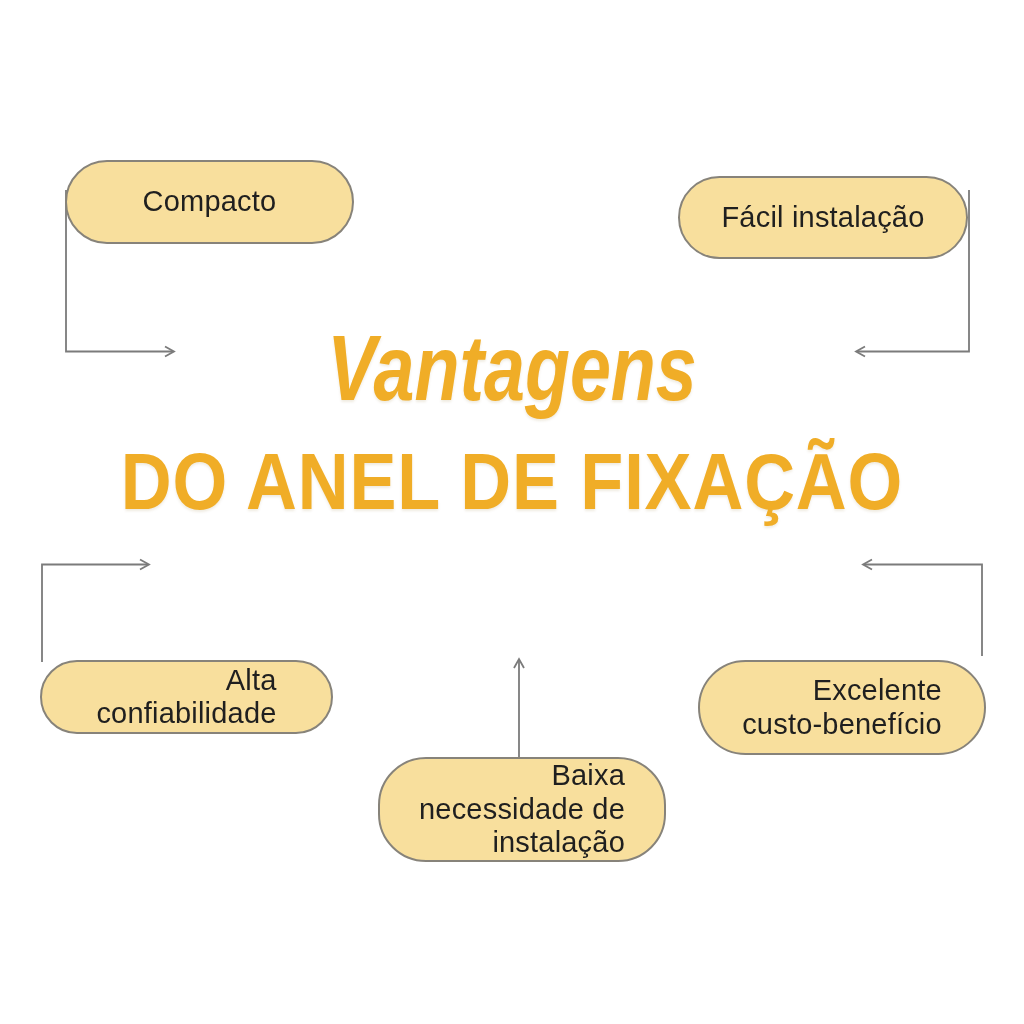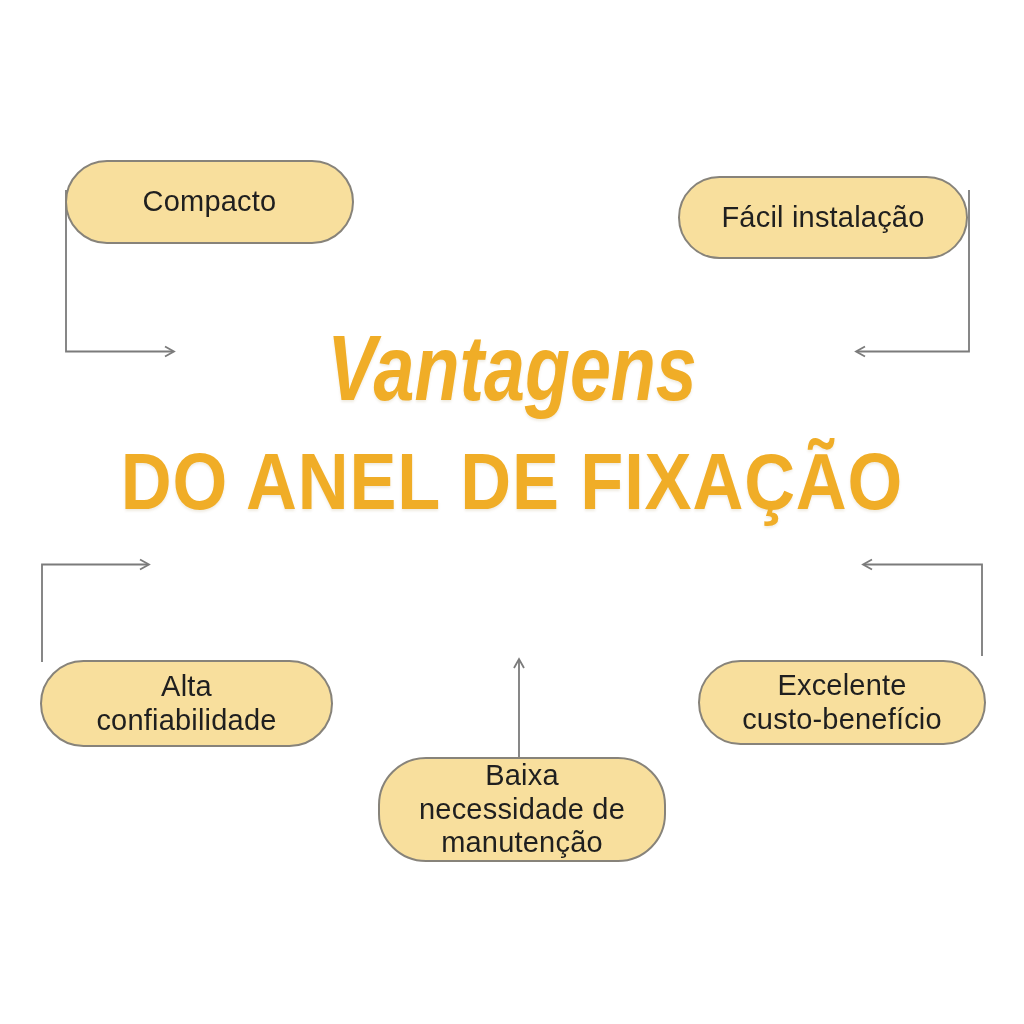--- a/index.html
+++ b/index.html
@@ -19,33 +19,33 @@
   .connectors{position:absolute;inset:0;width:1024px;height:1024px;pointer-events:none}
   .connector{stroke:var(--connector);fill:none;stroke-width:1.8px;stroke-linecap:butt;stroke-linejoin:miter}
 
   
   .node{
     position:absolute;
     background:var(--node-fill);
     border:2.5px solid var(--node-border);
     border-radius:48px;
     display:flex;align-items:center;justify-content:center;
-    text-align:center;
+    text-align:right;
     color:var(--node-text);
     font-size:29px;
     line-height:1.15;
     letter-spacing:.2px;
   }
   .node .label{white-space:pre-line}
 
   .node-compacto   {left:65px;  top:160px; width:289px; height:84px;}
   .node-facil      {left:678px; top:176px; width:290px; height:83px;}
-  .node-alta       {left:40px;  top:660px; width:293px; height:87px;}
+  .node-alta       {left:40px;  top:660px; width:293px; height:74px;}
   .node-baixa      {left:378px; top:757px; width:288px; height:105px;}
-  .node-excelente  {left:698px; top:660px; width:288px; height:85px;}
+  .node-excelente  {left:698px; top:660px; width:288px; height:95px;}
 
   
   .title{position:absolute;left:0;width:1024px;text-align:center;color:var(--accent)}
   .title-script{
     top:320px;
     font-size:92px;
     font-weight:bold;
     font-style:italic;
     line-height:1.05;
     transform:scaleX(.8);
@@ -99,21 +99,21 @@
   </div>
 
   <div class="node node-alta">
     <span class="label">Alta
 confiabilidade</span>
   </div>
 
   <div class="node node-baixa">
     <span class="label">Baixa
 necessidade de
-manutenção</span>
+instalação</span>
   </div>
 
   <div class="node node-excelente">
     <span class="label">Excelente
 custo-benefício</span>
   </div>
 
 </div>
 
 </body></html>

